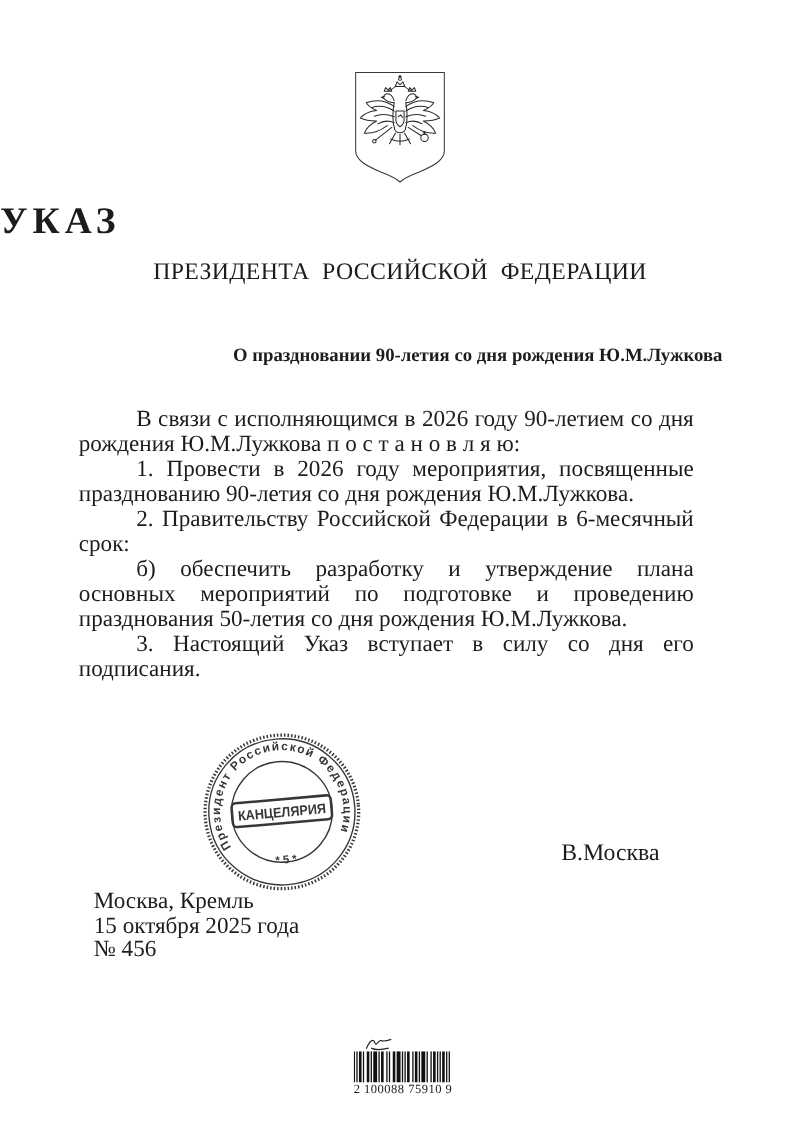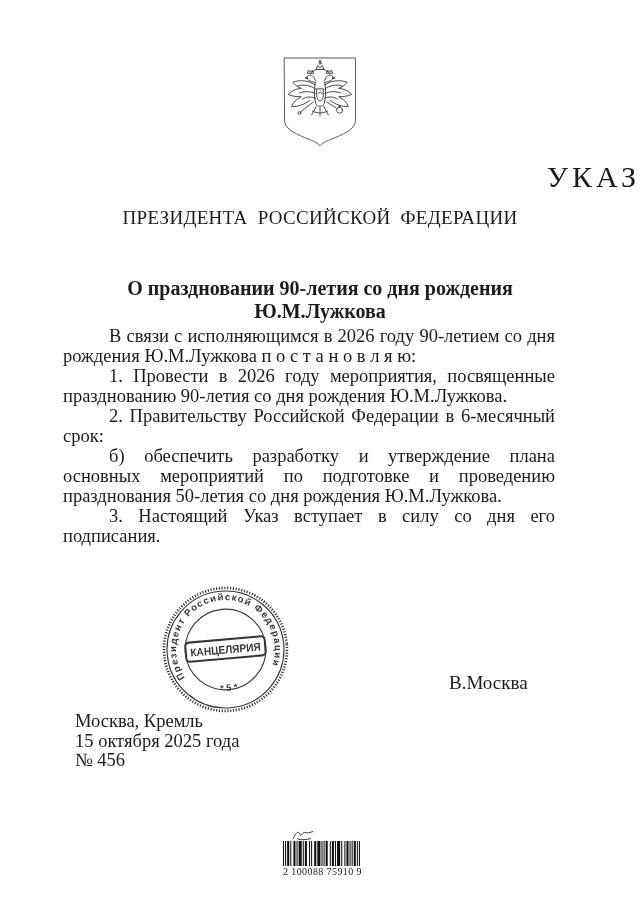--- a/index.html
+++ b/index.html
@@ -8,29 +8,29 @@
     width:640px; height:904px;
     margin:0 auto;
     background:#ffffff;
     font-family:"Liberation Serif", serif;
     color:#1c1c1c;
     overflow:hidden;
   }
   .emblem { position:absolute; left:278px; top:53px; width:84px; height:94px; }
   .title-main {
     position:absolute; top:160px; left:0; width:640px;
-    text-align:right; font-size:30px; font-weight:400; letter-spacing:4px;
+    text-align:left; font-size:30px; font-weight:700; letter-spacing:4px;
   }
   .title-sub {
     position:absolute; top:207px; left:0; width:640px;
     text-align:center; font-size:19px; letter-spacing:0.3px; word-spacing:5px;
   }
   .subject {
     position:absolute; top:277px; left:62px; width:516px;
-    text-align:center; font-weight:700; font-size:20px;
+    text-align:right; font-weight:700; font-size:15px;
   }
   .body-text {
     position:absolute; top:326px; left:63px; width:492px;
     font-size:18.5px; line-height:20px; text-align:justify;
   }
   .body-text p { margin:0; text-indent:46px; }
   .sig-block {
     position:absolute; top:651px; left:224px; width:180px;
     text-align:center; font-size:19px; line-height:21.5px;
   }

